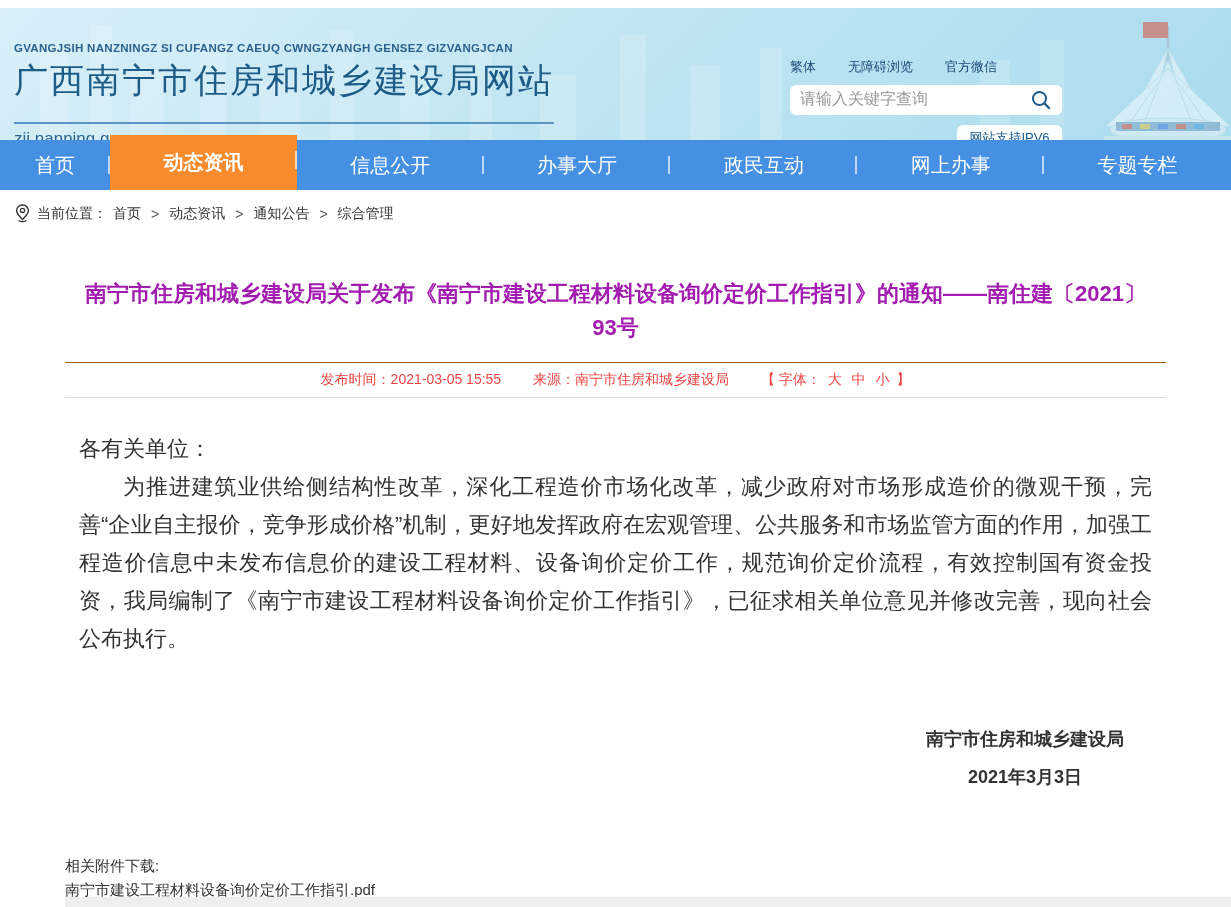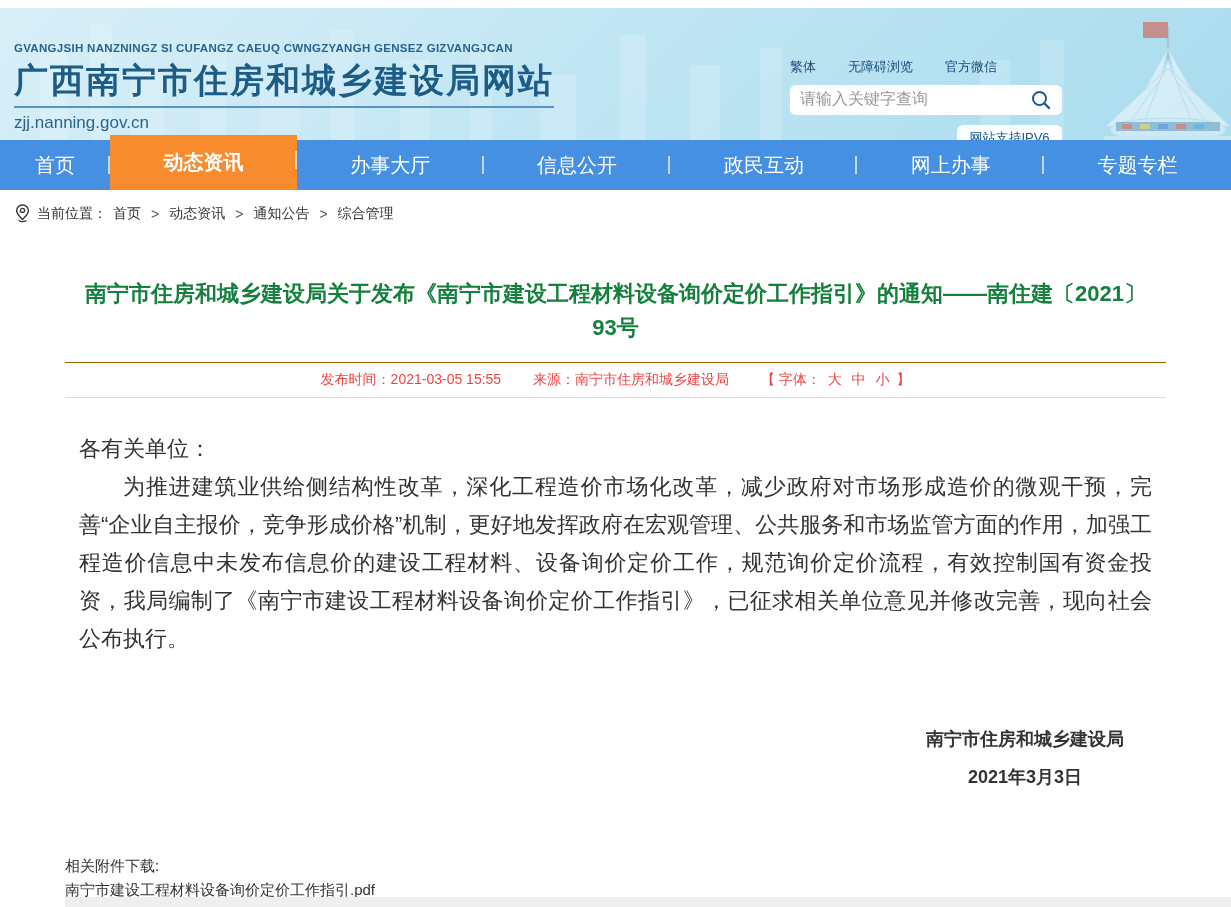--- a/index.html
+++ b/index.html
@@ -9,22 +9,22 @@
   
   .header {
     position: relative; width: 1231px; height: 132px;
     background: linear-gradient(135deg, #d8eff8 0%, #c2e6f3 45%, #a9dcee 100%);
     overflow: hidden;
     margin-top: 8px;
   }
   .skyline { position: absolute; left: 0; bottom: 0; width: 100%; height: 150px; opacity: .45; }
   .brand { position: absolute; left: 14px; top: 34px; }
   .brand-zhuang { font-size: 11.5px; font-weight: bold; color: #2a628e; letter-spacing: .3px; }
-  .brand-title { font-size: 34px; font-weight: bold; color: #1d5c86; letter-spacing: 2px;
-    margin-top: 4px; padding-bottom: 2px; border-bottom: 2px solid #5a94c6; }
+  .brand-title { font-size: 34px; font-weight: normal; color: #1d5c86; letter-spacing: 2px;
+    margin-top: 4px; padding-bottom: 18px; border-bottom: 2px solid #5a94c6; }
   .brand-url { font-size: 17px; color: #2a6590; margin-top: 5px; }
   .header-right { position: absolute; left: 790px; top: 50px; width: 272px; }
   .quick-links { display: flex; gap: 32px; font-size: 13px; color: #1b4a7a; margin-bottom: 9px; }
   .quick-links span { cursor: pointer; }
   .search-box { display: flex; align-items: center; width: 272px; height: 30px;
     background: #fff; border-radius: 6px; padding: 0 8px 0 10px; }
   .search-box input { flex: 1; border: none; outline: none; font-size: 16px; color: #0369a1;
     background: transparent; font-family: Liberation Mono, monospace; }
   .search-box input::placeholder { color: #999; }
   .search-btn { width: 26px; height: 26px; display: flex; align-items: center;
@@ -44,21 +44,21 @@
   .nav-item.active { font-weight: bold; height: 55px; margin-top: -5px; z-index: 2; }
 
   
   .breadcrumb { display: flex; align-items: center; gap: 6px; padding: 14px 16px 12px 14px;
     font-size: 14px; color: #333; }
   .breadcrumb .crumb { cursor: pointer; }
   .breadcrumb .sep { color: #555; margin: 0 4px; }
 
   
   .content { margin: 0 65px; }
-  .article-title { margin-top: 42px; text-align: center; color: #15803d; font-size: 22px;
+  .article-title { margin-top: 42px; text-align: center; color: #a21caf; font-size: 22px;
     font-weight: bold; line-height: 34px; padding: 0 18px; }
   .meta-bar { margin-top: 17px; border-top: 1px solid #a16207; border-bottom: 1px solid #ddd;
     padding: 8px 0; text-align: center; font-size: 14px; color: #ef4444; }
   .meta-bar .meta-item { margin: 0 14px; }
   .meta-bar .fontsize span.sz { cursor: pointer; margin: 0 3px; }
   .article-body { margin-top: 32px; padding: 0 14px; font-size: 22px; color: #333;
     line-height: 38px; text-align: justify; }
   .article-body p.indent { text-indent: 2em; }
   .signature { margin-top: 62px; text-align: right; padding-right: 42px; }
   .signature .sig-inner { display: inline-block; text-align: center; font-size: 18px;
@@ -132,22 +132,22 @@
         </svg>
       </div>
     </div>
   </div>
   <div class="ipv6-badge" style="right:169px; top:117px;">网站支持IPV6</div>
 </div>
 
 <div class="nav" style="background:#4590e2;">
   <div class="nav-item first">首页</div>
   <div class="nav-item active" style="background:#f78b2d;">动态资讯</div>
+  <div class="nav-item">信息公开</div>
   <div class="nav-item">办事大厅</div>
-  <div class="nav-item">信息公开</div>
   <div class="nav-item">政民互动</div>
   <div class="nav-item">网上办事</div>
   <div class="nav-item">专题专栏</div>
 </div>
 
 <div class="breadcrumb">
   <svg width="17" height="19" viewBox="0 0 17 19">
     <path d="M8.5 1 C5 1 2.6 3.6 2.6 6.6 C2.6 10 8.5 15.5 8.5 15.5 C8.5 15.5 14.4 10 14.4 6.6 C14.4 3.6 12 1 8.5 1 Z" fill="none" stroke="#333" stroke-width="1.4"></path>
     <circle cx="8.5" cy="6.4" r="2.1" fill="none" stroke="#333" stroke-width="1.3"></circle>
     <path d="M4.5 16.5 Q8.5 18.8 12.5 16.5" fill="none" stroke="#333" stroke-width="1.2"></path>

